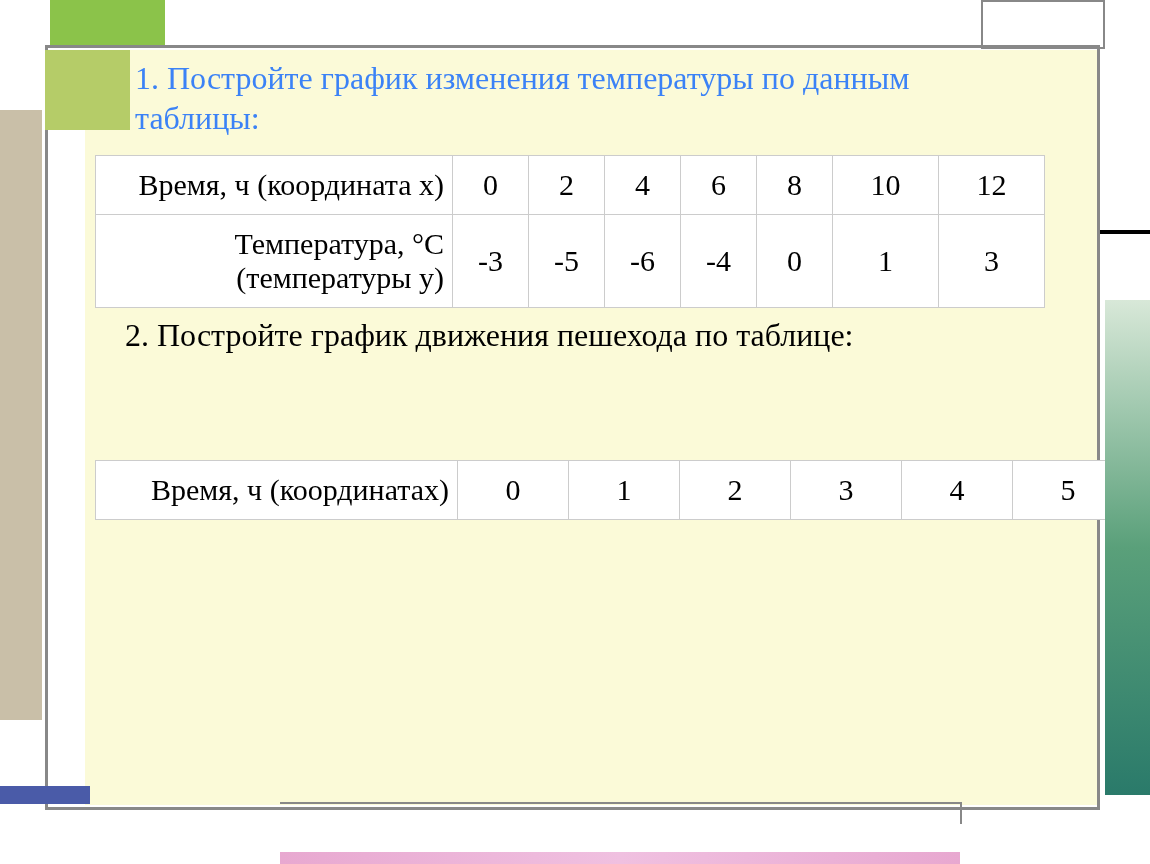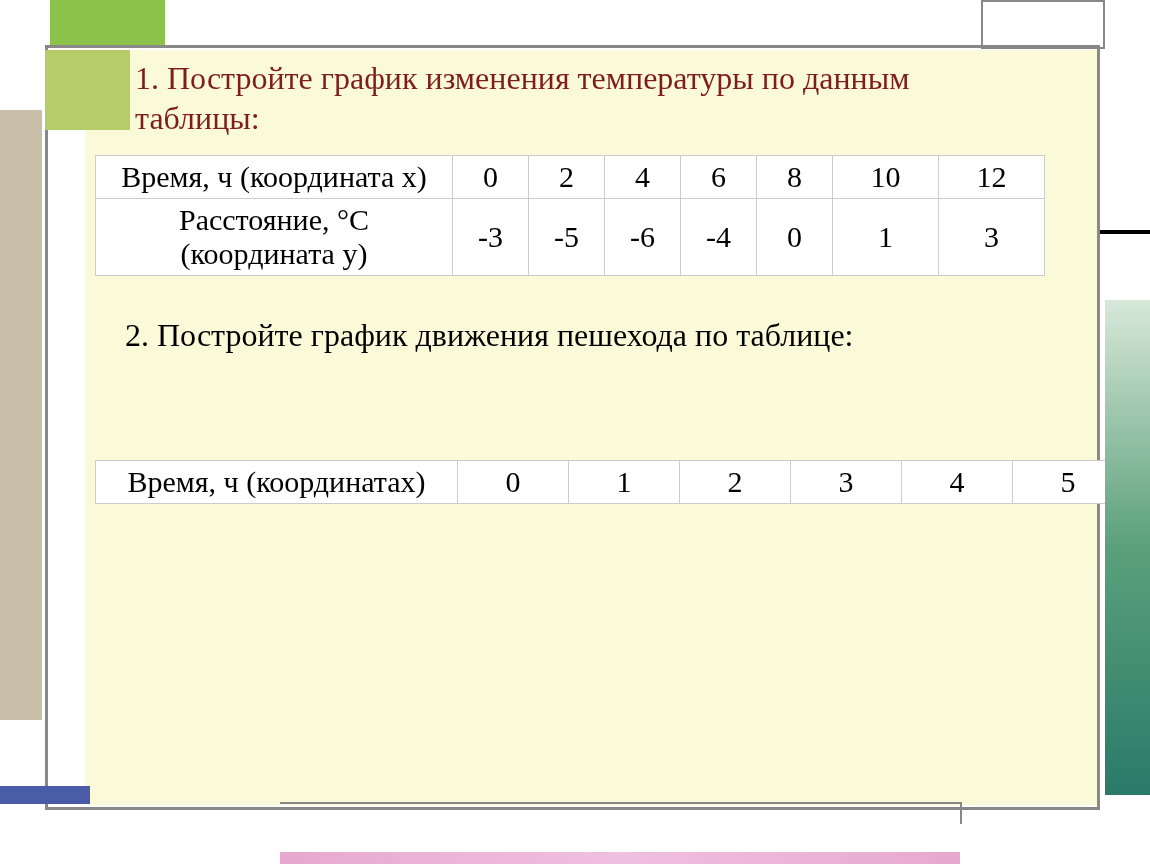--- a/index.html
+++ b/index.html
@@ -49,21 +49,21 @@
     top: 50px; left: 45px;
     width: 85px; height: 80px;
     background: #b5cc68;
     z-index: 3;
   }
   .task1-text {
     position: absolute;
     top: 58px; left: 135px;
     width: 870px;
     font-size: 32px;
-    color: #7f1d1d;
+    color: #3b82f6;
     line-height: 1.25;
     z-index: 4;
   }
   .task2-text {
     position: absolute;
     top: 315px; left: 125px;
     width: 870px;
     font-size: 32px;
     color: #000;
     line-height: 1.3;
@@ -85,22 +85,22 @@
     font-size: 30px;
     font-family: 'Times New Roman', serif;
   }
   td {
     border: 1px solid #ccc;
     padding: 4px 10px;
     text-align: center;
     vertical-align: middle;
   }
   td.rowhead {
-    text-align: center;
-    padding: 4px 8px;
+    text-align: right;
+    padding: 12px 8px;
   }
   .t1-label { width: 340px; }
   .t1-col { width: 55px; }
   .t1-colw { width: 85px; }
   .t2-label { width: 345px; border-radius: 7px; }
   .t2-col { width: 90px; }
   .right-grad {
     position: absolute;
     top: 300px; right: 0;
     width: 45px; height: 495px;
@@ -156,21 +156,21 @@
       <td class="rowhead t1-label">Время, ч (координата х)</td>
       <td class="t1-col">0</td>
       <td class="t1-col">2</td>
       <td class="t1-col">4</td>
       <td class="t1-col">6</td>
       <td class="t1-col">8</td>
       <td class="t1-colw">10</td>
       <td class="t1-colw">12</td>
     </tr>
     <tr>
-      <td class="rowhead t1-label">Расстояние, °С (координата у)</td>
+      <td class="rowhead t1-label">Температура, °С (температуры у)</td>
       <td>-3</td>
       <td>-5</td>
       <td>-6</td>
       <td>-4</td>
       <td>0</td>
       <td>1</td>
       <td>3</td>
     </tr>
   </tbody>
     </table>

